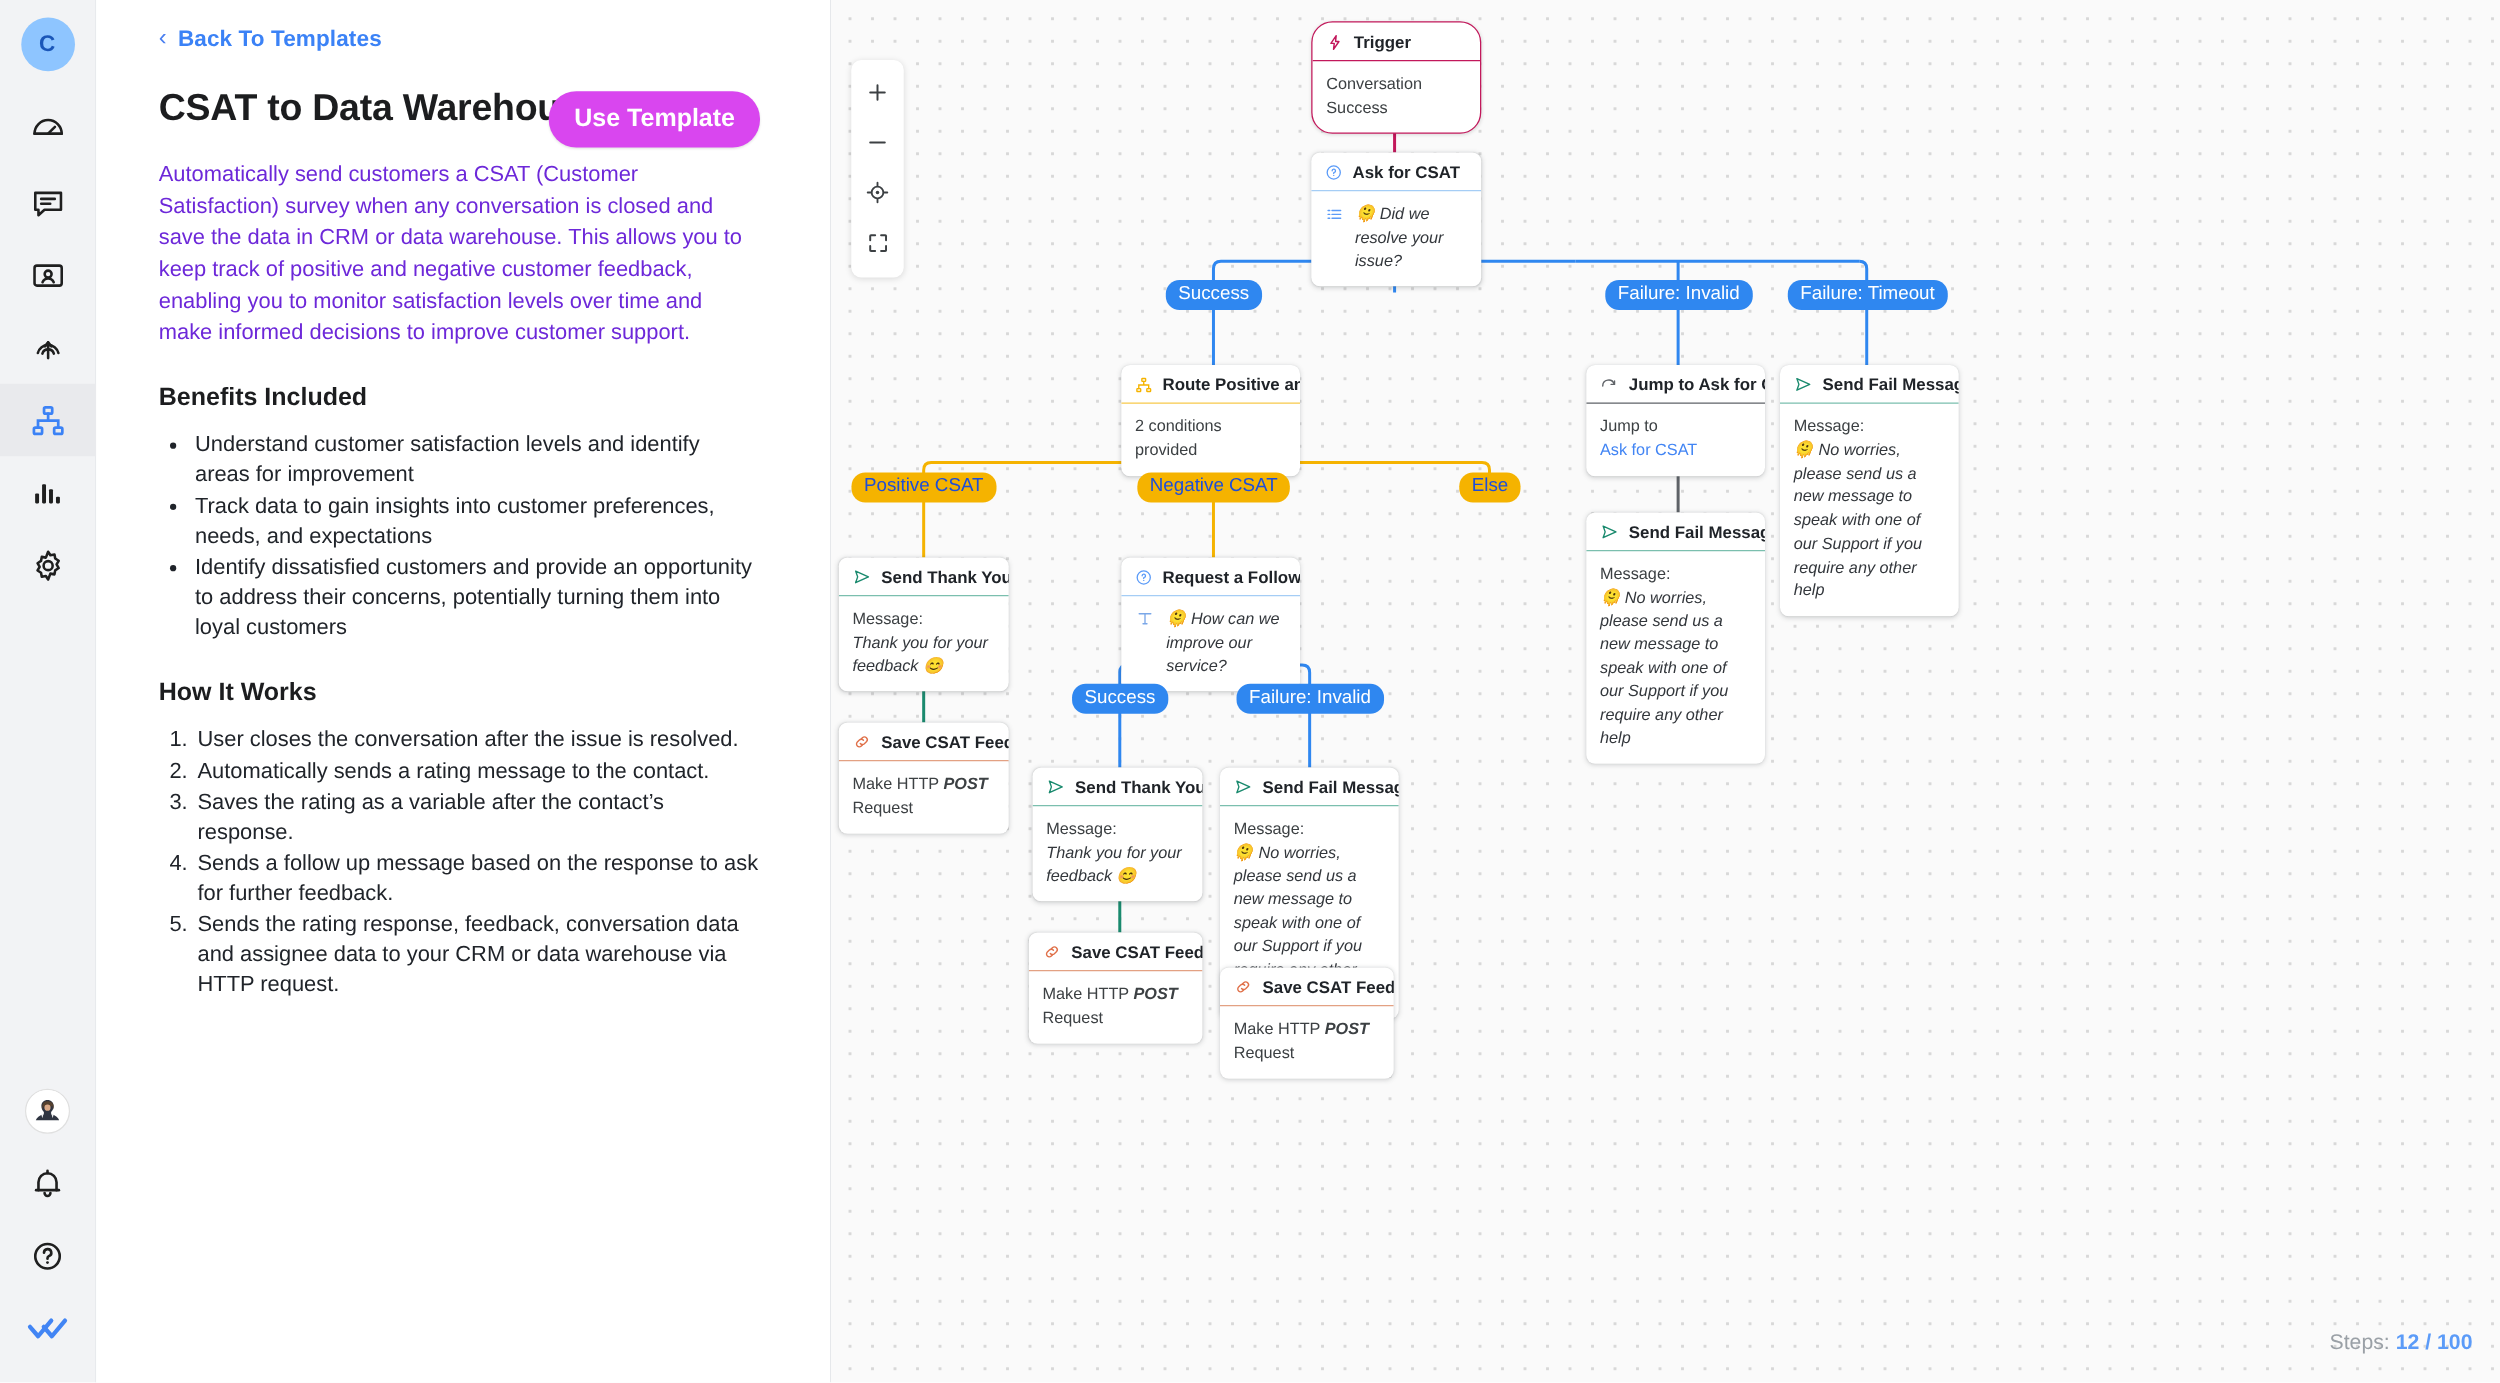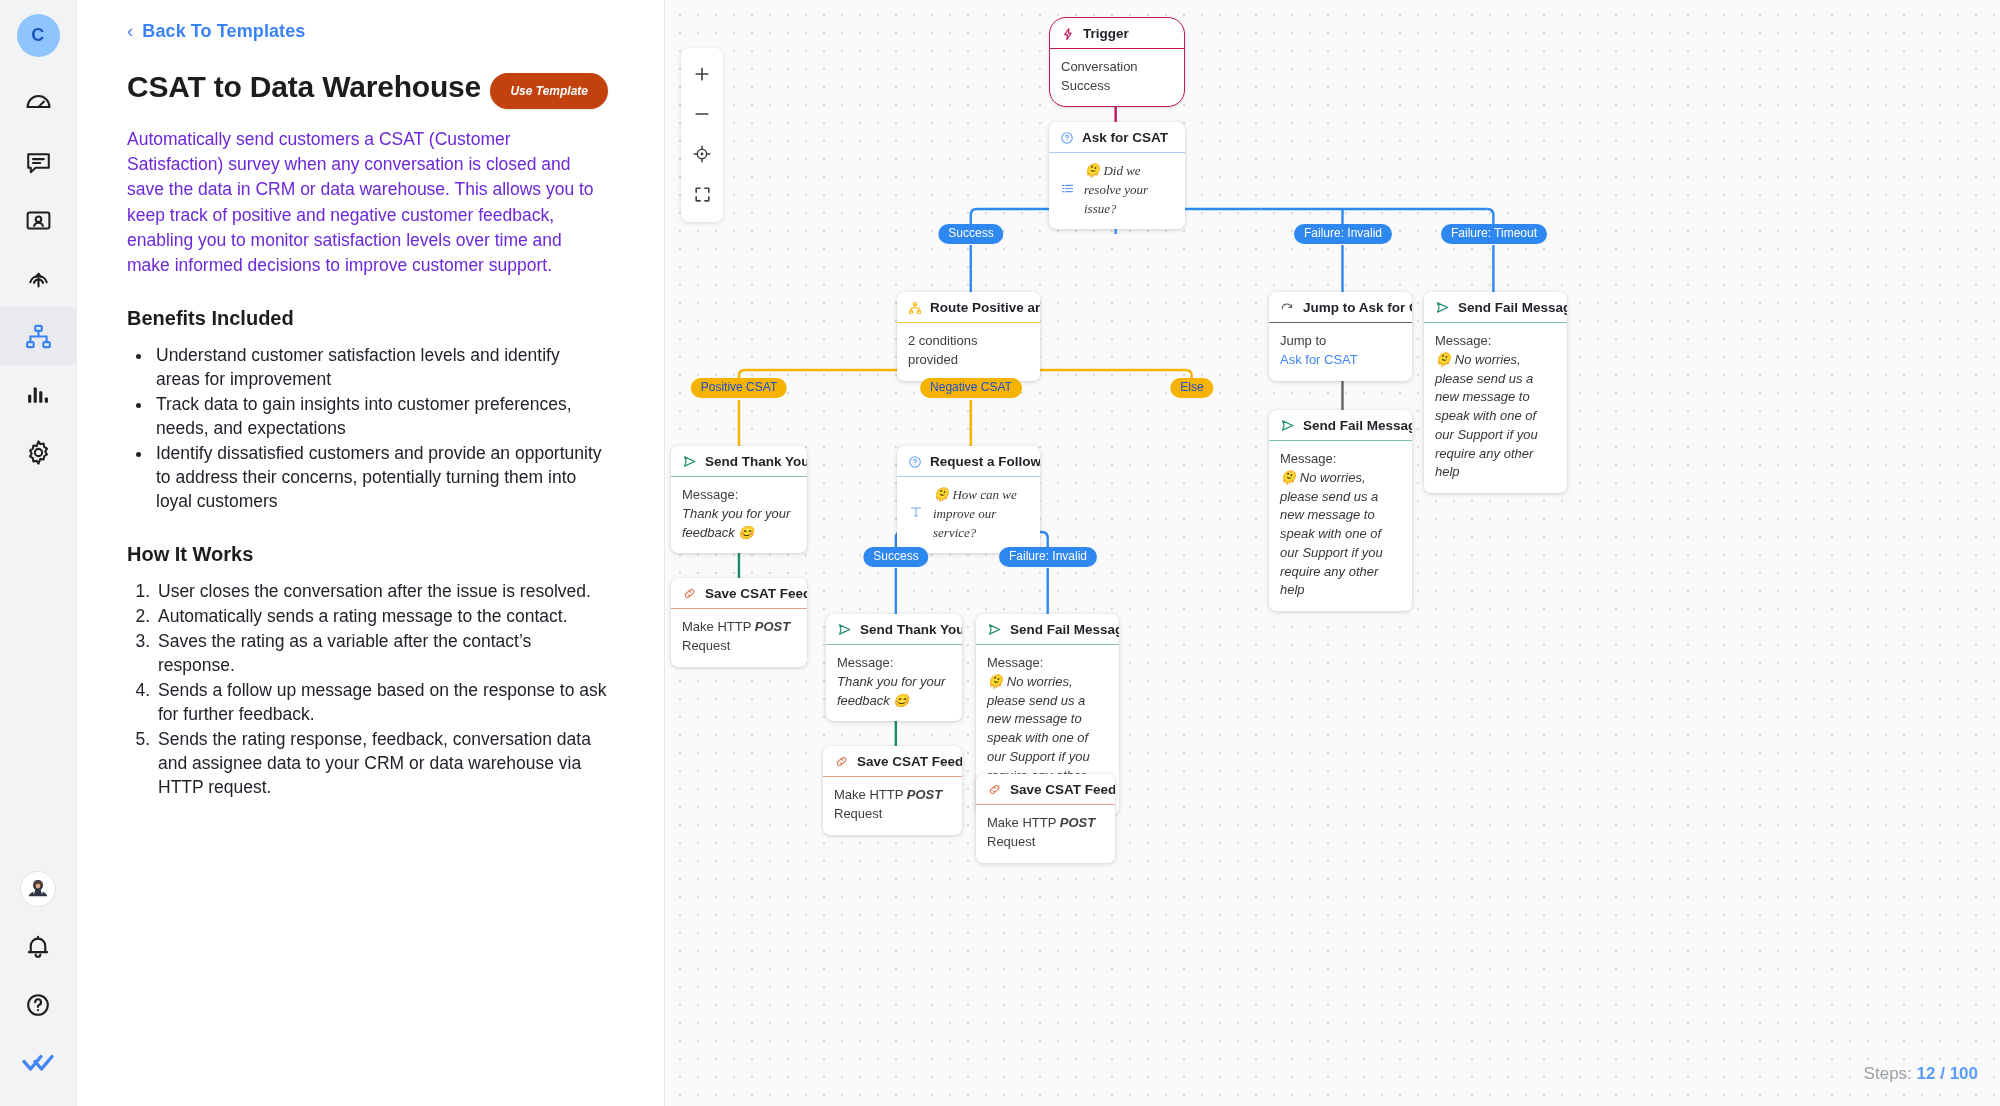--- a/index.html
+++ b/index.html
@@ -52,25 +52,24 @@
     display: inline-block; transform: translateY(-1px);
   }
   .back-text { color: #3b82f6; font-size: 18px; font-weight: 600; letter-spacing: .1px; }
 
   .title {
     margin-top: 27px; font-size: 30px; font-weight: 700; color: #1c1d1f;
     letter-spacing: -.2px; line-height: 1.2;
   }
   .use-btn {
     position: absolute; right: 56px; top: 73px;
-    background: #c2410c; color: #fff; border: none; border-radius: 22px;
-    padding: 11px 20px; font-size: 12px; font-weight: 600; cursor: pointer;
+    background: #d946ef; color: #fff; border: none; border-radius: 22px;
+    padding: 11px 20px; font-size: 20px; font-weight: 600; cursor: pointer;
     font-family: "Liberation Sans", sans-serif;
     box-shadow: 0 1px 2px rgba(0,0,0,.12);
-    font-style: italic;
   }
   .desc {
     margin-top: 22px; font-size: 17.5px; line-height: 1.44; color: #6d28d9;
     max-width: 500px;
   }
   .h2 {
     margin-top: 29px; font-size: 20px; font-weight: 700; color: #1c1d1f;
   }
   ul.bullets, ol.steps {
     margin-top: 14px; padding-left: 26px;
@@ -122,36 +121,36 @@
     display: flex; align-items: center; gap: 8px;
     padding: 8px 11px 7px 11px;
     font-size: 13.5px; font-weight: 700; color: #1f2328;
     white-space: nowrap;
   }
   .node.trigger .node-head { border-bottom: 1.2px solid #c2185b; font-weight: 700; }
   .node-head .nh-ico { flex: 0 0 auto; display: flex; align-items: center; }
   .node-body {
     padding: 9px 11px 11px 11px; font-size: 13px; color: #3c4043; line-height: 1.44;
   }
-  .node-body.with-icon { display: flex; gap: 9px; align-items: center; font-family: Liberation Serif, serif; }
+  .node-body.with-icon { display: flex; gap: 9px; align-items: flex-start; }
   .bar { height: 1.3px; width: 100%; }
   .bar.blue { background: #a5cdf5; }
   .bar.green { background: #7bbfae; }
   .bar.orange { background: #f7c94b; }
   .bar.salmon { background: #e3a183; }
   .bar.grey { background: #5f6368; }
   .msg-italic { font-style: italic; color: #33373c; }
   .jump-link { color: #4285f4; }
   .post-b { font-weight: 700; font-style: italic; }
 
   
   .pill {
     position: absolute; z-index: 20;
     border-radius: 11px; padding: 3px 10px 4px;
-    font-size: 12px; color: #fff; white-space: nowrap; line-height: 1.1;
+    font-size: 15px; color: #fff; white-space: nowrap; line-height: 1.1;
     transform: translateX(-50%);
     cursor: pointer;
   }
   .pill.blue { background: #2f87f0; }
   .pill.amber { background: #f5b300; color: #1d4ed8; }
 </style>
 </head>
 <body>
 
 <div id="app">

